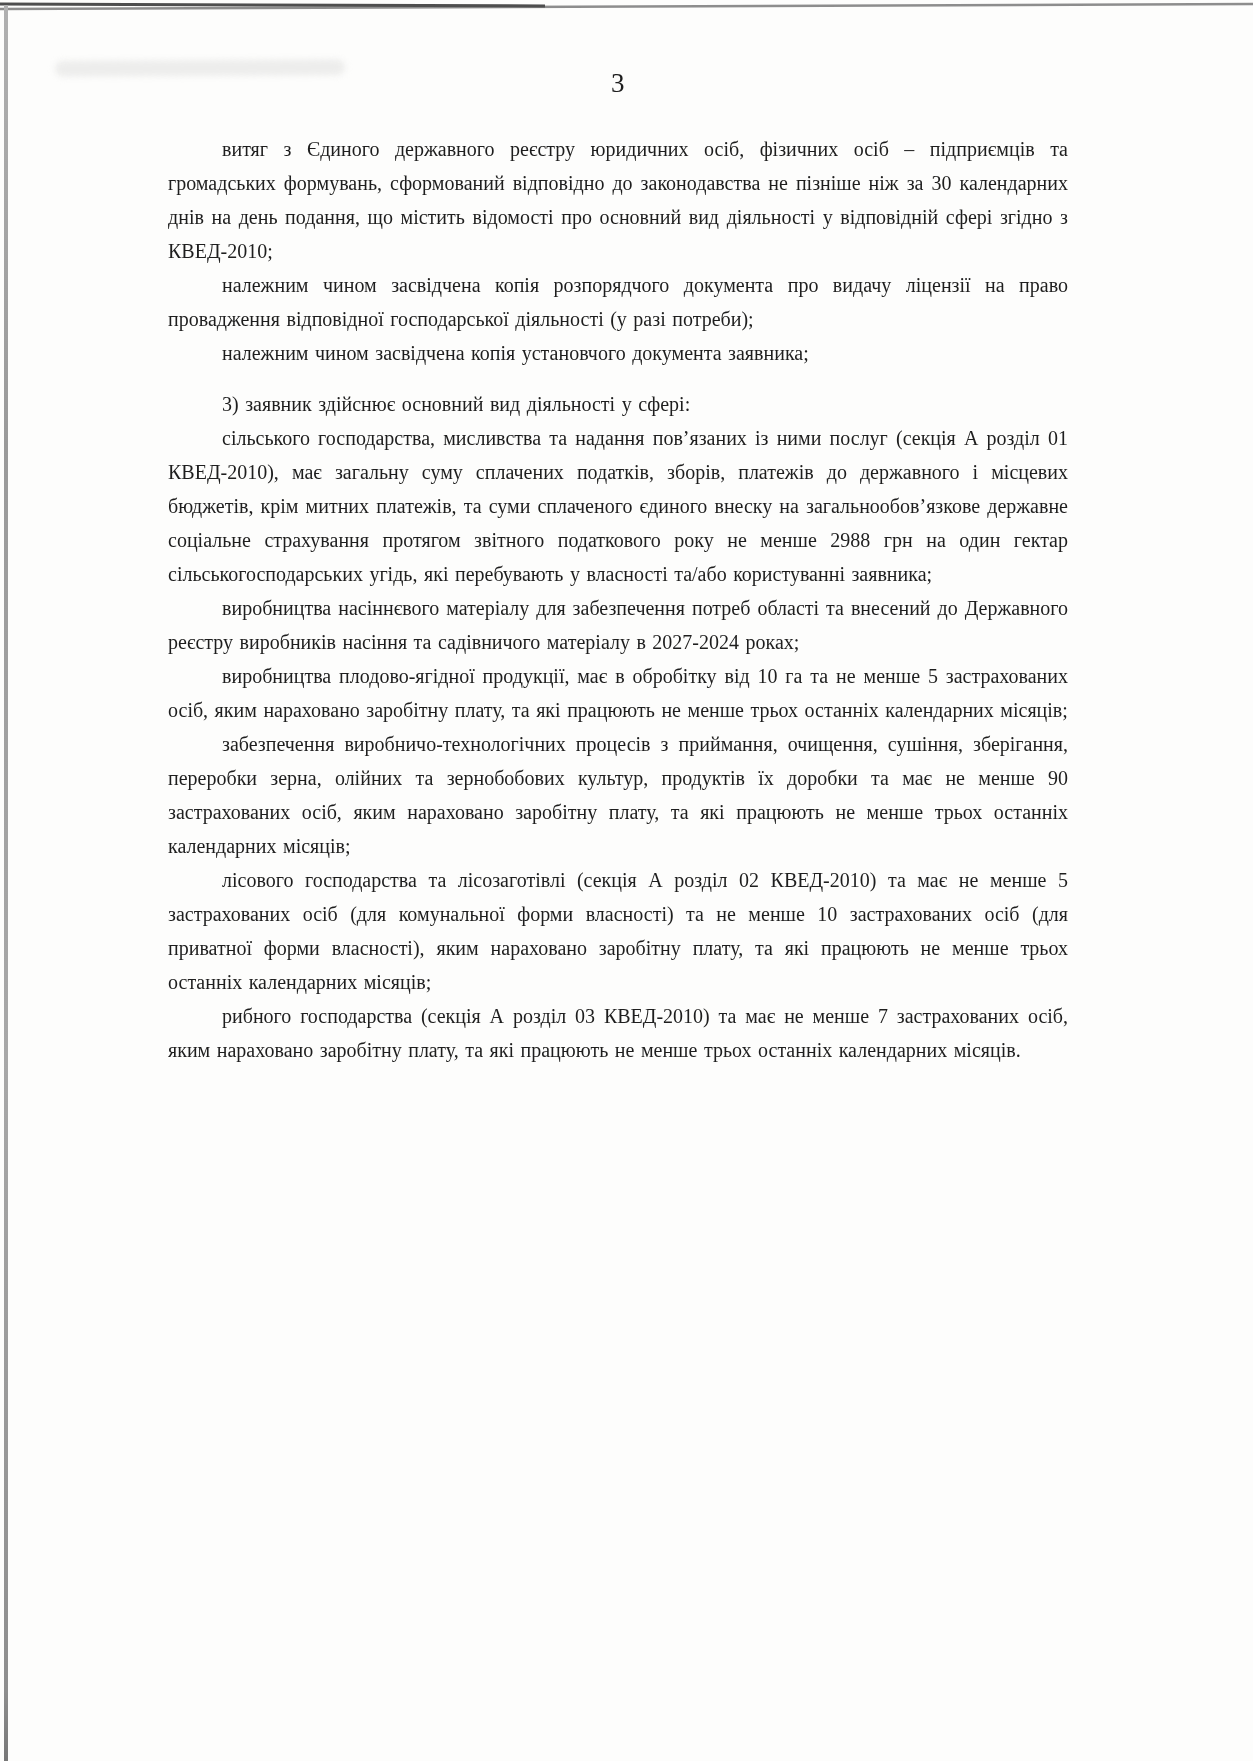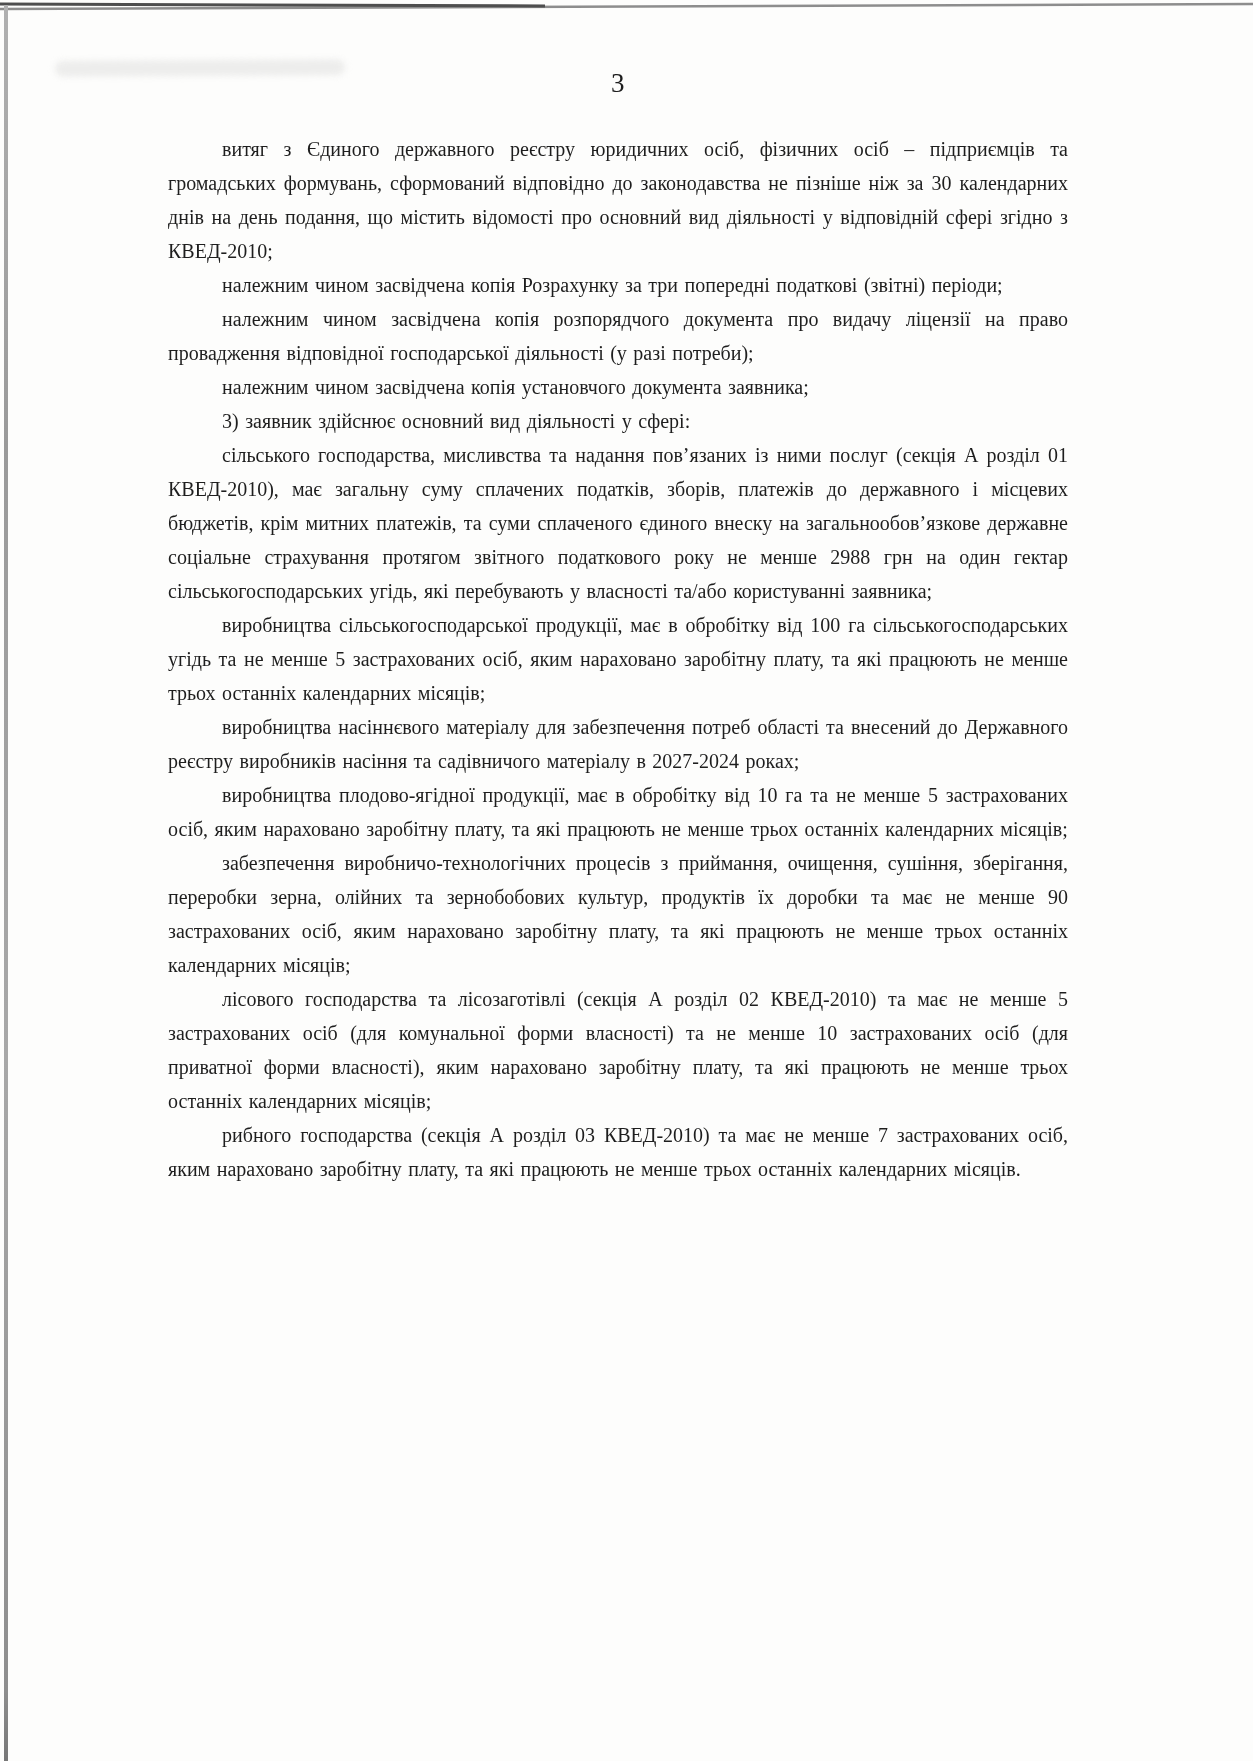--- a/index.html
+++ b/index.html
@@ -48,46 +48,44 @@
     width: 900px;
     font-size: 20px;
     line-height: 34px;
     text-align: justify;
     word-spacing: 1.5px;
   }
   .body-text p {
     margin: 0;
     text-indent: 54px;
   }
-  .body-text p.section-gap { }
+  .body-text p.section-gap { margin-top: 17px; }
 </style>
 </head>
 <body>
 
 <div class="page">
 
   <svg class="edge-top" viewBox="0 0 1253 16" xmlns="http://www.w3.org/2000/svg">
     <line x1="0" y1="9" x2="1253" y2="4" stroke="#8d8d8d" stroke-width="2.5"></line>
     <line x1="0" y1="4" x2="545" y2="6" stroke="#4e4e4e" stroke-width="3"></line>
   </svg>
 
   <div class="edge-left"></div>
 
   <div class="smudge"></div>
 
   <div class="page-number">3</div>
 
   <div class="body-text">
     <p>витяг з Єдиного державного реєстру юридичних осіб, фізичних осіб – підприємців та громадських формувань, сформований відповідно до законодавства не пізніше ніж за 30 календарних днів на день подання, що містить відомості про основний вид діяльності у відповідній сфері згідно з КВЕД-2010;</p>
-    <p>належним чином засвідчена копія Розрахунку за три попередні податкові (звітні) періоди;</p>
     <p>належним чином засвідчена копія розпорядчого документа про видачу ліцензії на право провадження відповідної господарської діяльності (у разі потреби);</p>
     <p>належним чином засвідчена копія установчого документа заявника;</p>
     <p class="section-gap">3) заявник здійснює основний вид діяльності у сфері:</p>
     <p>сільського господарства, мисливства та надання пов’язаних із ними послуг (секція А розділ 01 КВЕД-2010), має загальну суму сплачених податків, зборів, платежів до державного і місцевих бюджетів, крім митних платежів, та суми сплаченого єдиного внеску на загальнообов’язкове державне соціальне страхування протягом звітного податкового року не менше 2988 грн на один гектар сільськогосподарських угідь, які перебувають у власності та/або користуванні заявника;</p>
-    <p>виробництва сільськогосподарської продукції, має в обробітку від 100 га сільськогосподарських угідь та не менше 5 застрахованих осіб, яким нараховано заробітну плату, та які працюють не менше трьох останніх календарних місяців;</p>
     <p>виробництва насіннєвого матеріалу для забезпечення потреб області та внесений до Державного реєстру виробників насіння та садівничого матеріалу в 2027-2024 роках;</p>
     <p>виробництва плодово-ягідної продукції, має в обробітку від 10 га та не менше 5 застрахованих осіб, яким нараховано заробітну плату, та які працюють не менше трьох останніх календарних місяців;</p>
     <p>забезпечення виробничо-технологічних процесів з приймання, очищення, сушіння, зберігання, переробки зерна, олійних та зернобобових культур, продуктів їх доробки та має не менше 90 застрахованих осіб, яким нараховано заробітну плату, та які працюють не менше трьох останніх календарних місяців;</p>
     <p>лісового господарства та лісозаготівлі (секція А розділ 02 КВЕД-2010) та має не менше 5 застрахованих осіб (для комунальної форми власності) та не менше 10 застрахованих осіб (для приватної форми власності), яким нараховано заробітну плату, та які працюють не менше трьох останніх календарних місяців;</p>
     <p>рибного господарства (секція А розділ 03 КВЕД-2010) та має не менше 7 застрахованих осіб, яким нараховано заробітну плату, та які працюють не менше трьох останніх календарних місяців.</p>
   </div>
 
 </div>
 
 </body></html>

